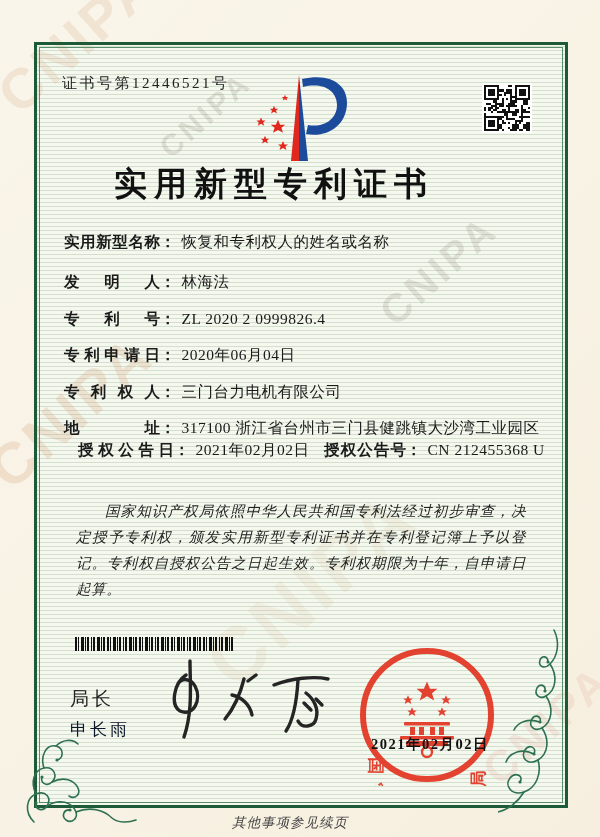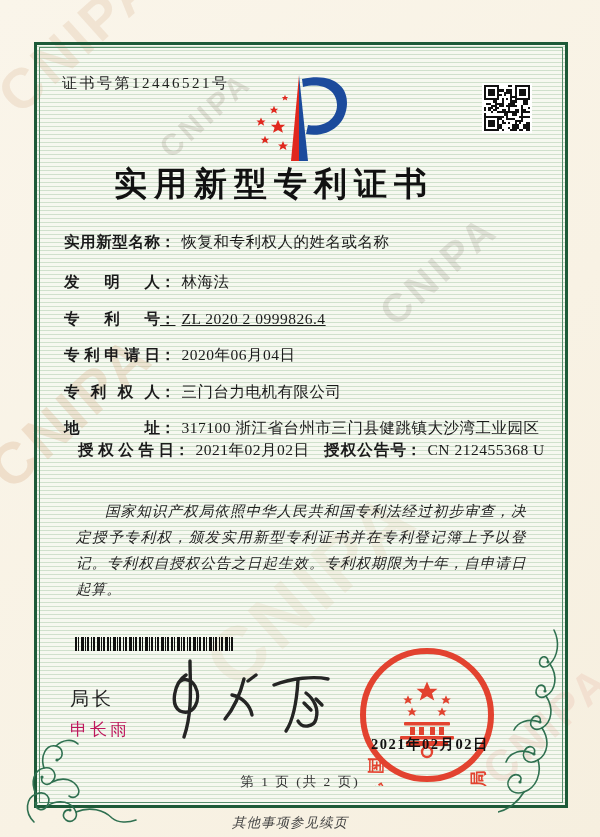--- a/index.html
+++ b/index.html
@@ -42,31 +42,31 @@
   .qr{position:absolute;left:482px;top:83px;width:50px;height:50px;background:#fff;padding:2px;box-sizing:border-box;}
   .qr svg{display:block;width:100%;height:100%;}
   .title{position:absolute;left:0;top:162px;width:548px;text-align:center;
          font-size:33px;font-weight:bold;letter-spacing:7px;color:#111;}
   .fields{position:absolute;left:64px;top:0;width:480px;}
   .frow{position:absolute;left:0;white-space:nowrap;font-size:15.5px;color:#1a1a1a;}
   .frow .flabel{display:inline-block;width:96px;text-align:justify;text-align-last:justify;
                 font-weight:bold;vertical-align:bottom;}
   .frow .fcolon{font-weight:bold;margin-right:6px;}
   .frow .fvalue{letter-spacing:0.5px;}
-  .r1{top:232px;} .r2{top:272px;} .r3{top:309px;text-decoration:underline;} .r4{top:345px;}
+  .r1{top:232px;} .r2{top:272px;} .r3{top:309px;} .r4{top:345px;}
   .r5{top:382px;} .r6{top:418px;} .r7{top:440px;margin-left:14px;}
   .grant2{position:absolute;left:246px;top:0;white-space:nowrap;}
   .grant2 .flabel{width:82px;}
   .paras{position:absolute;left:64px;top:486px;width:474px;font-size:14.5px;line-height:26px;
          font-style:italic;letter-spacing:0.6px;color:#222;text-align:justify;}
   .paras p{margin:12px;text-indent:2em;}
   
   .barcode{position:absolute;left:75px;top:637px;width:160px;height:14px;}
   .signer-title{position:absolute;left:70px;top:686px;font-size:19px;letter-spacing:3px;color:#222;}
-  .signer-name{position:absolute;left:70px;top:718px;font-size:17px;letter-spacing:3px;color:#be185d;}
+  .signer-name{position:absolute;left:70px;top:718px;font-size:17px;letter-spacing:3px;color:#0f172a;}
   .signature{position:absolute;left:152px;top:655px;z-index:5;}
   .seal{position:absolute;left:356px;top:644px;z-index:4;opacity:0.92;}
   .seal-date{position:absolute;left:360px;top:735px;width:140px;text-align:center;
              font-size:14.5px;letter-spacing:1.5px;color:#111;z-index:6;font-weight:bold;}
   .page-number{position:absolute;left:0;top:773px;width:600px;text-align:center;font-size:13.5px;
                letter-spacing:2px;color:#333;}
   .continuation{position:absolute;left:232px;top:814px;font-size:13.5px;font-style:italic;
                 letter-spacing:1px;color:#444;z-index:4;font-family:Liberation Serif, serif;}
   .ornament{position:absolute;z-index:5;pointer-events:none;}
   .orn-bl{left:20px;top:736px;}
@@ -517,15 +517,14 @@
         <rect x="63" y="83" width="5" height="8"></rect>
       <rect x="74" y="83" width="5" height="8"></rect>
         <rect x="83" y="83" width="5" height="8"></rect>
       <rect x="44" y="92" width="54" height="3.4" rx="1"></rect>
       <rect x="50" y="97" width="42" height="5" rx="1"></rect>
       <circle cx="71" cy="108" r="5" fill="none" stroke="#e23420" stroke-width="2.4"></circle>
     </g>
   </svg>
   <div class="seal-date">2021年02月02日</div>
 
-  <div class="page-number">第 1 页 (共 2 页)</div>
   <div class="continuation">其他事项参见续页</div>
 </div>
 
 </body></html>

